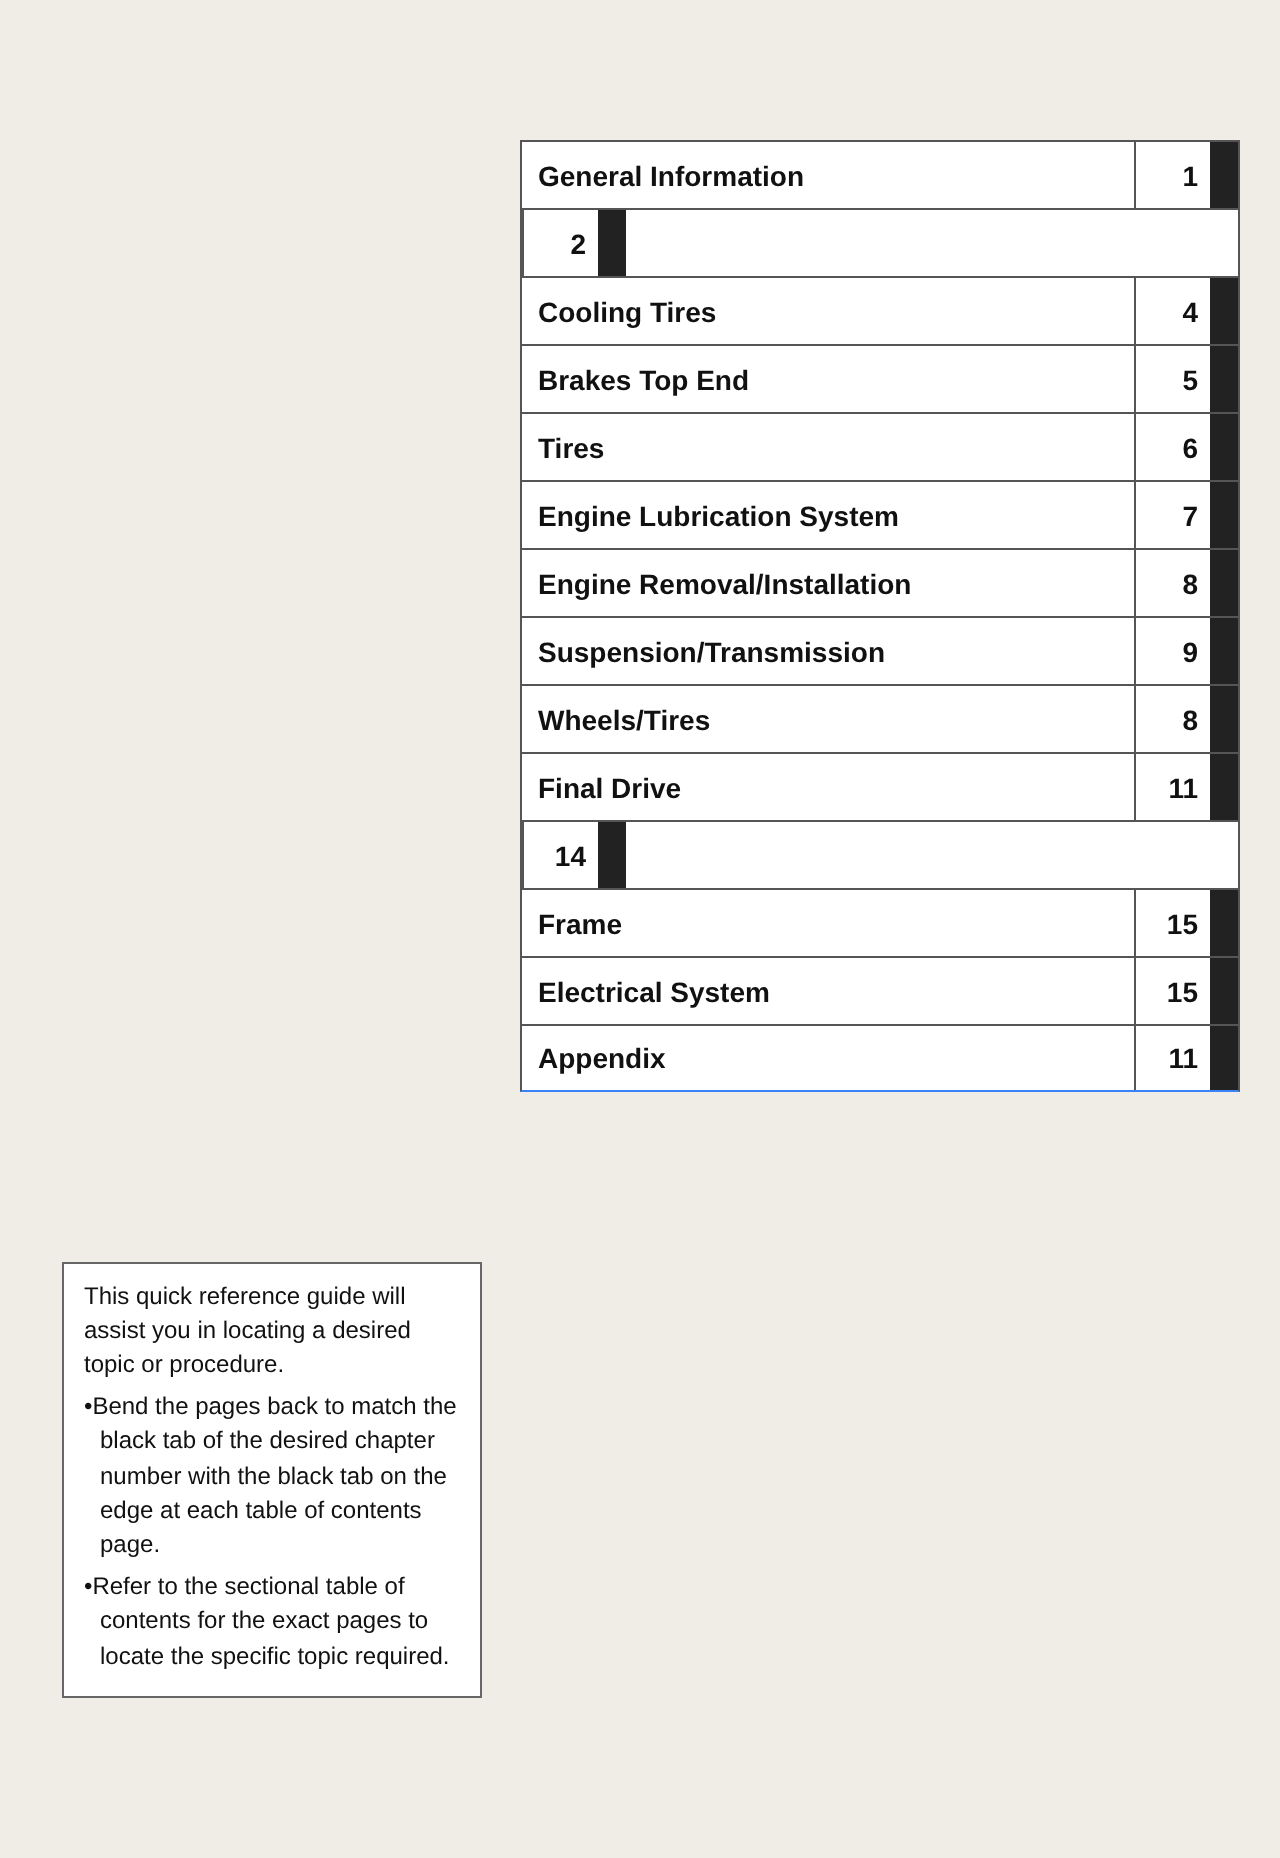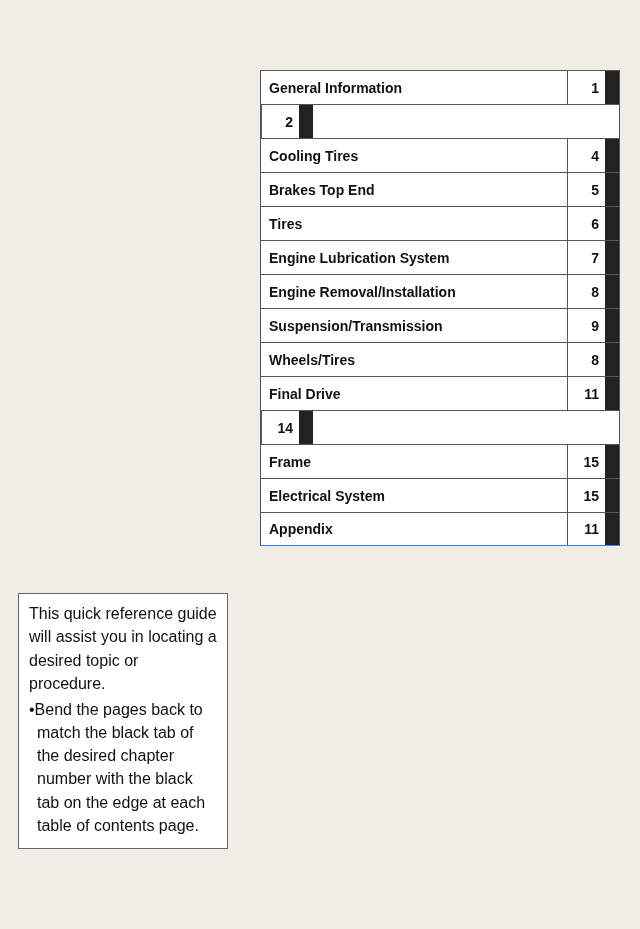--- a/index.html
+++ b/index.html
@@ -74,27 +74,27 @@
     }
 
     .toc-tab {
       width: 14px;
       background: #222;
       display: block;
     }
 
     .sidebar-note {
       position: absolute;
-      left: 18px;
+      left: 31px;
       bottom: 80px;
       width: 210px;
       border: 1px solid #666;
       background: #fff;
       padding: 8px 10px;
-      font-size: 16px;
+      font-size: 12px;
       line-height: 1.45;
       color: #111;
     }
 
     .sidebar-note p {
       margin-bottom: 3px;
     }
 
     .sidebar-note p.bullet {
       text-indent: -8px;
@@ -176,15 +176,16 @@
       <div class="toc-row">
         <span class="toc-label">Appendix</span>
         <span class="toc-number">11</span>
         <span class="toc-tab"></span>
       </div>
     </div>
 
   <div class="sidebar-note">
     <p>This quick reference guide will assist you in locating a desired topic or procedure.</p>
     <p class="bullet">•Bend the pages back to match the black tab of the desired chapter number with the black tab on the edge at each table of contents page.</p>
+    <p class="bullet">•Refer to the sectional table of contents for the exact pages to locate the specific topic required.</p>
   </div>
 
 </div>
 
 </body></html>

